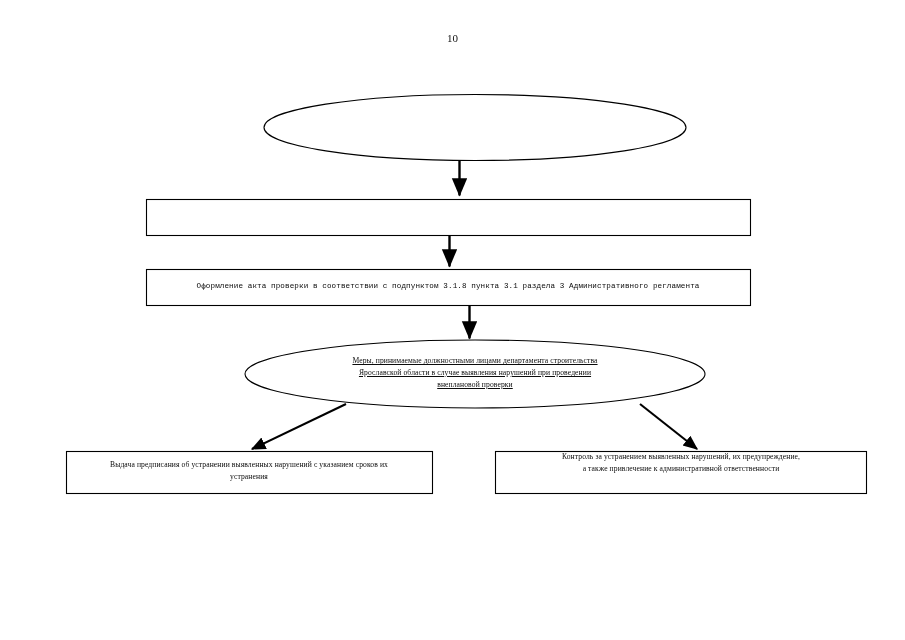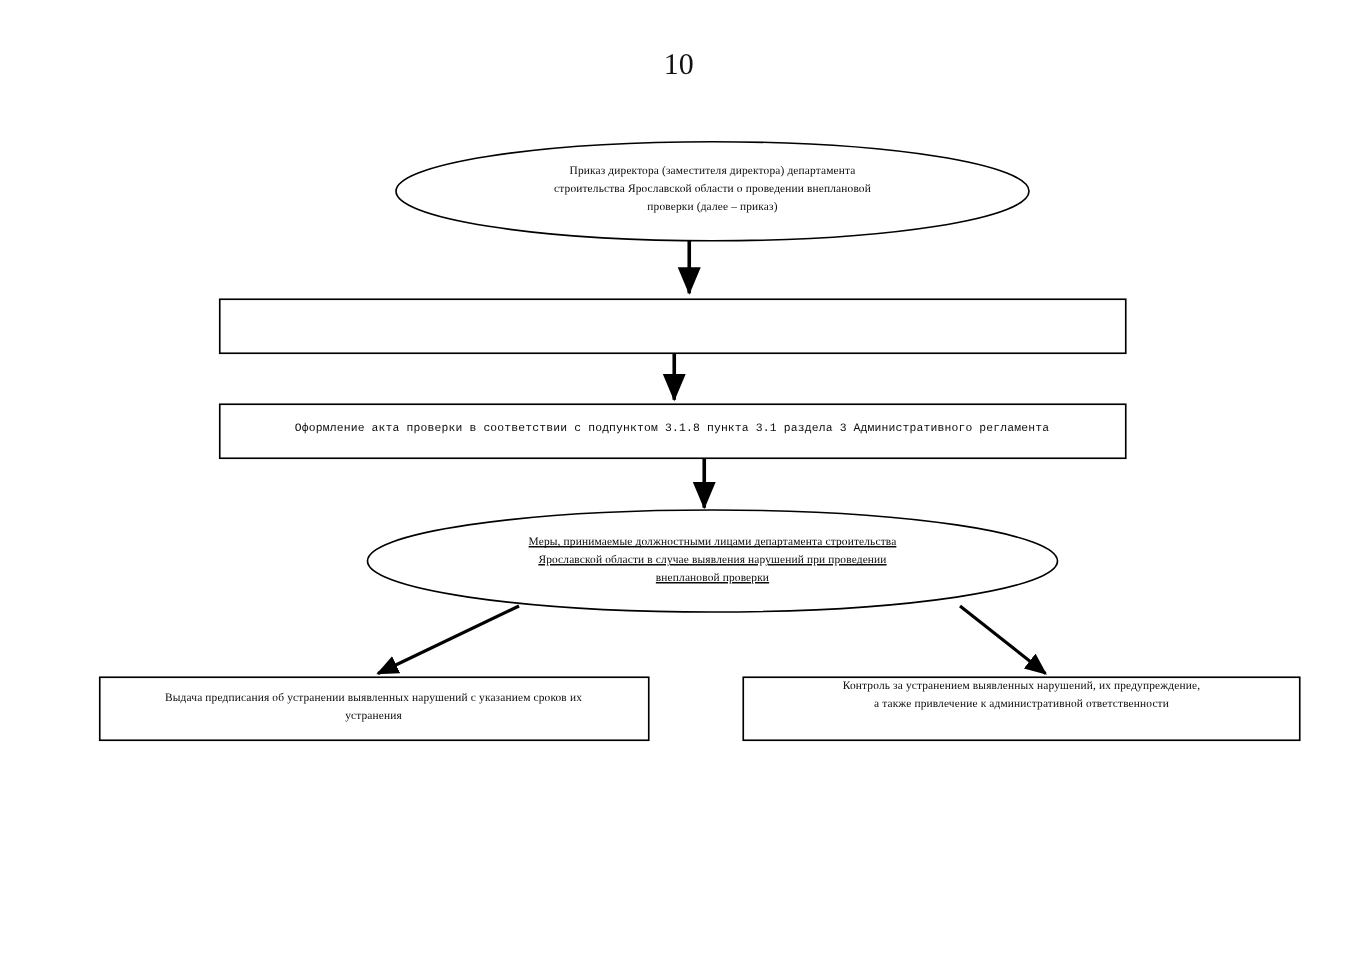--- a/index.html
+++ b/index.html
@@ -14,21 +14,21 @@
     background: #ffffff;
     font-family: "Liberation Serif", "DejaVu Serif", serif;
     overflow: hidden;
   }
   #page-number {
     position: absolute;
     top: 33px;
     left: 0;
     width: 905px;
     text-align: center;
-    font-size: 20px;
+    font-size: 11px;
     color: #111111;
     line-height: 1;
   }
   svg.flow {
     position: absolute;
     top: 0;
     left: 0;
     width: 905px;
     height: 640px;
   }
@@ -90,23 +90,20 @@
 
     <line x1="346" y1="404" x2="252" y2="449" stroke="#000000" stroke-width="2.1" marker-end="url(#arrowhead-diag)"></line>
 
     <line x1="640" y1="404" x2="697" y2="449" stroke="#000000" stroke-width="2.1" marker-end="url(#arrowhead-diag)"></line>
 
     <rect x="66.5" y="451.5" width="366" height="42" fill="#ffffff" stroke="#000000" stroke-width="1.1"></rect>
 
     <rect x="495.5" y="451.5" width="371" height="42" fill="#ffffff" stroke="#000000" stroke-width="1.1"></rect>
   </svg>
 
-  <div class="node-text" id="t-order">Приказ директора (заместителя директора) департамента
-строительства Ярославской области о проведении внеплановой
-проверки (далее – приказ)</div>
 
 
   <div class="node-text" id="t-act">Оформление акта проверки в соответствии с подпунктом 3.1.8 пункта 3.1 раздела 3 Административного регламента</div>
 
   <div class="node-text" id="t-measures">Меры, принимаемые должностными лицами департамента строительства
 Ярославской области в случае выявления нарушений при проведении
 внеплановой проверки</div>
 
   <div class="node-text" id="t-prescription">Выдача предписания об устранении выявленных нарушений с указанием сроков их
 устранения</div>

